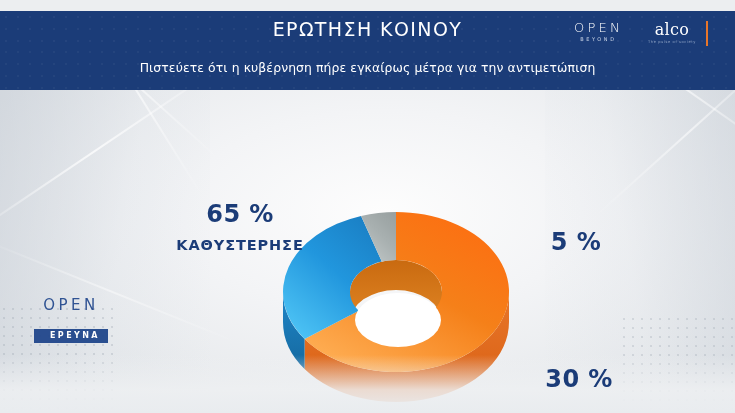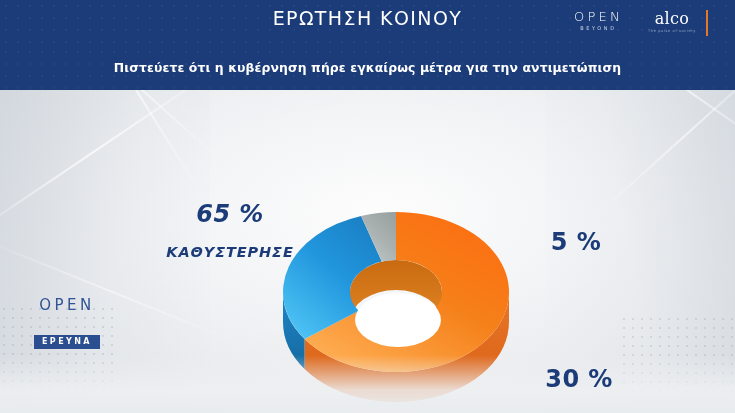--- a/index.html
+++ b/index.html
@@ -10,21 +10,21 @@
     background: #eceef0;
   }
   #screen {
     position: relative;
     width: 735px; height: 413px;
     overflow: hidden;
   }
 
   
   .header {
-    position: absolute; left: 0; top: 0;
+    position: absolute; left: 0; top: 11px;
     width: 735px; height: 56px;
     background: #1b3c78;
     background-image:
       radial-gradient(circle at 6px 6px, rgba(255,255,255,0.045) 1.1px, transparent 1.4px);
     background-size: 12px 12px;
     overflow: hidden;
   }
   .header::after {
     content: "";
     position: absolute; left: 0; bottom: 0; width: 100%; height: 2px;
@@ -88,21 +88,21 @@
     width: 735px; height: 44px;
     background: #1b3c78;
     background-image:
       radial-gradient(circle at 6px 6px, rgba(255,255,255,0.04) 1.1px, transparent 1.4px);
     background-size: 12px 12px;
     display: flex; align-items: center; justify-content: center;
   }
   .question-text {
     color: #ffffff;
     font-size: 12.4px;
-    font-weight: bold;
+    font-weight: normal;
     text-align: left;
     line-height: 1.42;
     padding: 0 55px;
     letter-spacing: 0.1px;
   }
 
   
   .stage {
     position: absolute; left: 0; top: 90px;
     width: 735px; height: 323px;
@@ -158,27 +158,27 @@
   }
   .oe-main {
     color: #21478c;
     font-size: 15px;
     letter-spacing: 3.4px;
     font-weight: 400;
     opacity: 0.92;
   }
   .oe-badge {
     display: inline-block;
-    margin-top: 22px;
+    margin-top: 16px;
     background: #21478c;
     color: #ffffff;
     font-size: 8px;
     font-weight: bold;
     letter-spacing: 2.4px;
-    padding: 3px 8px 3px 8px;
+    padding: 3px 8px 3px 16px;
     opacity: 0.95;
   }
 
   
   .chart-wrap {
     position: absolute; left: 281px; top: 104px;
     width: 230px; height: 225px;
   }
   .chart-wrap svg { display: block; overflow: visible; }
 
@@ -189,24 +189,24 @@
     font-size: 24px;
     font-weight: bold;
     letter-spacing: 0.4px;
     white-space: nowrap;
   }
   .callout .lbl {
     color: #1b3c78;
     font-size: 14.5px;
     font-weight: bold;
     letter-spacing: 0.9px;
-    margin-top: 18px;
+    margin-top: 11px;
     white-space: nowrap;
   }
-  .c-late    { left: 146px; top: 112px; width: 168px; font-style: italic; }
+  .c-late    { left: 156px; top: 112px; width: 168px; }
   .c-dkdn    { left: 509px; top: 140px; width: 134px; }
   .c-ontime  { left: 495px; top: 277px; width: 168px; }
 </style>
 </head>
 <body>
 
 <div id="screen">
 
   <div class="header">
     <div class="header-title">ΕΡΩΤΗΣΗ ΚΟΙΝΟΥ</div>

